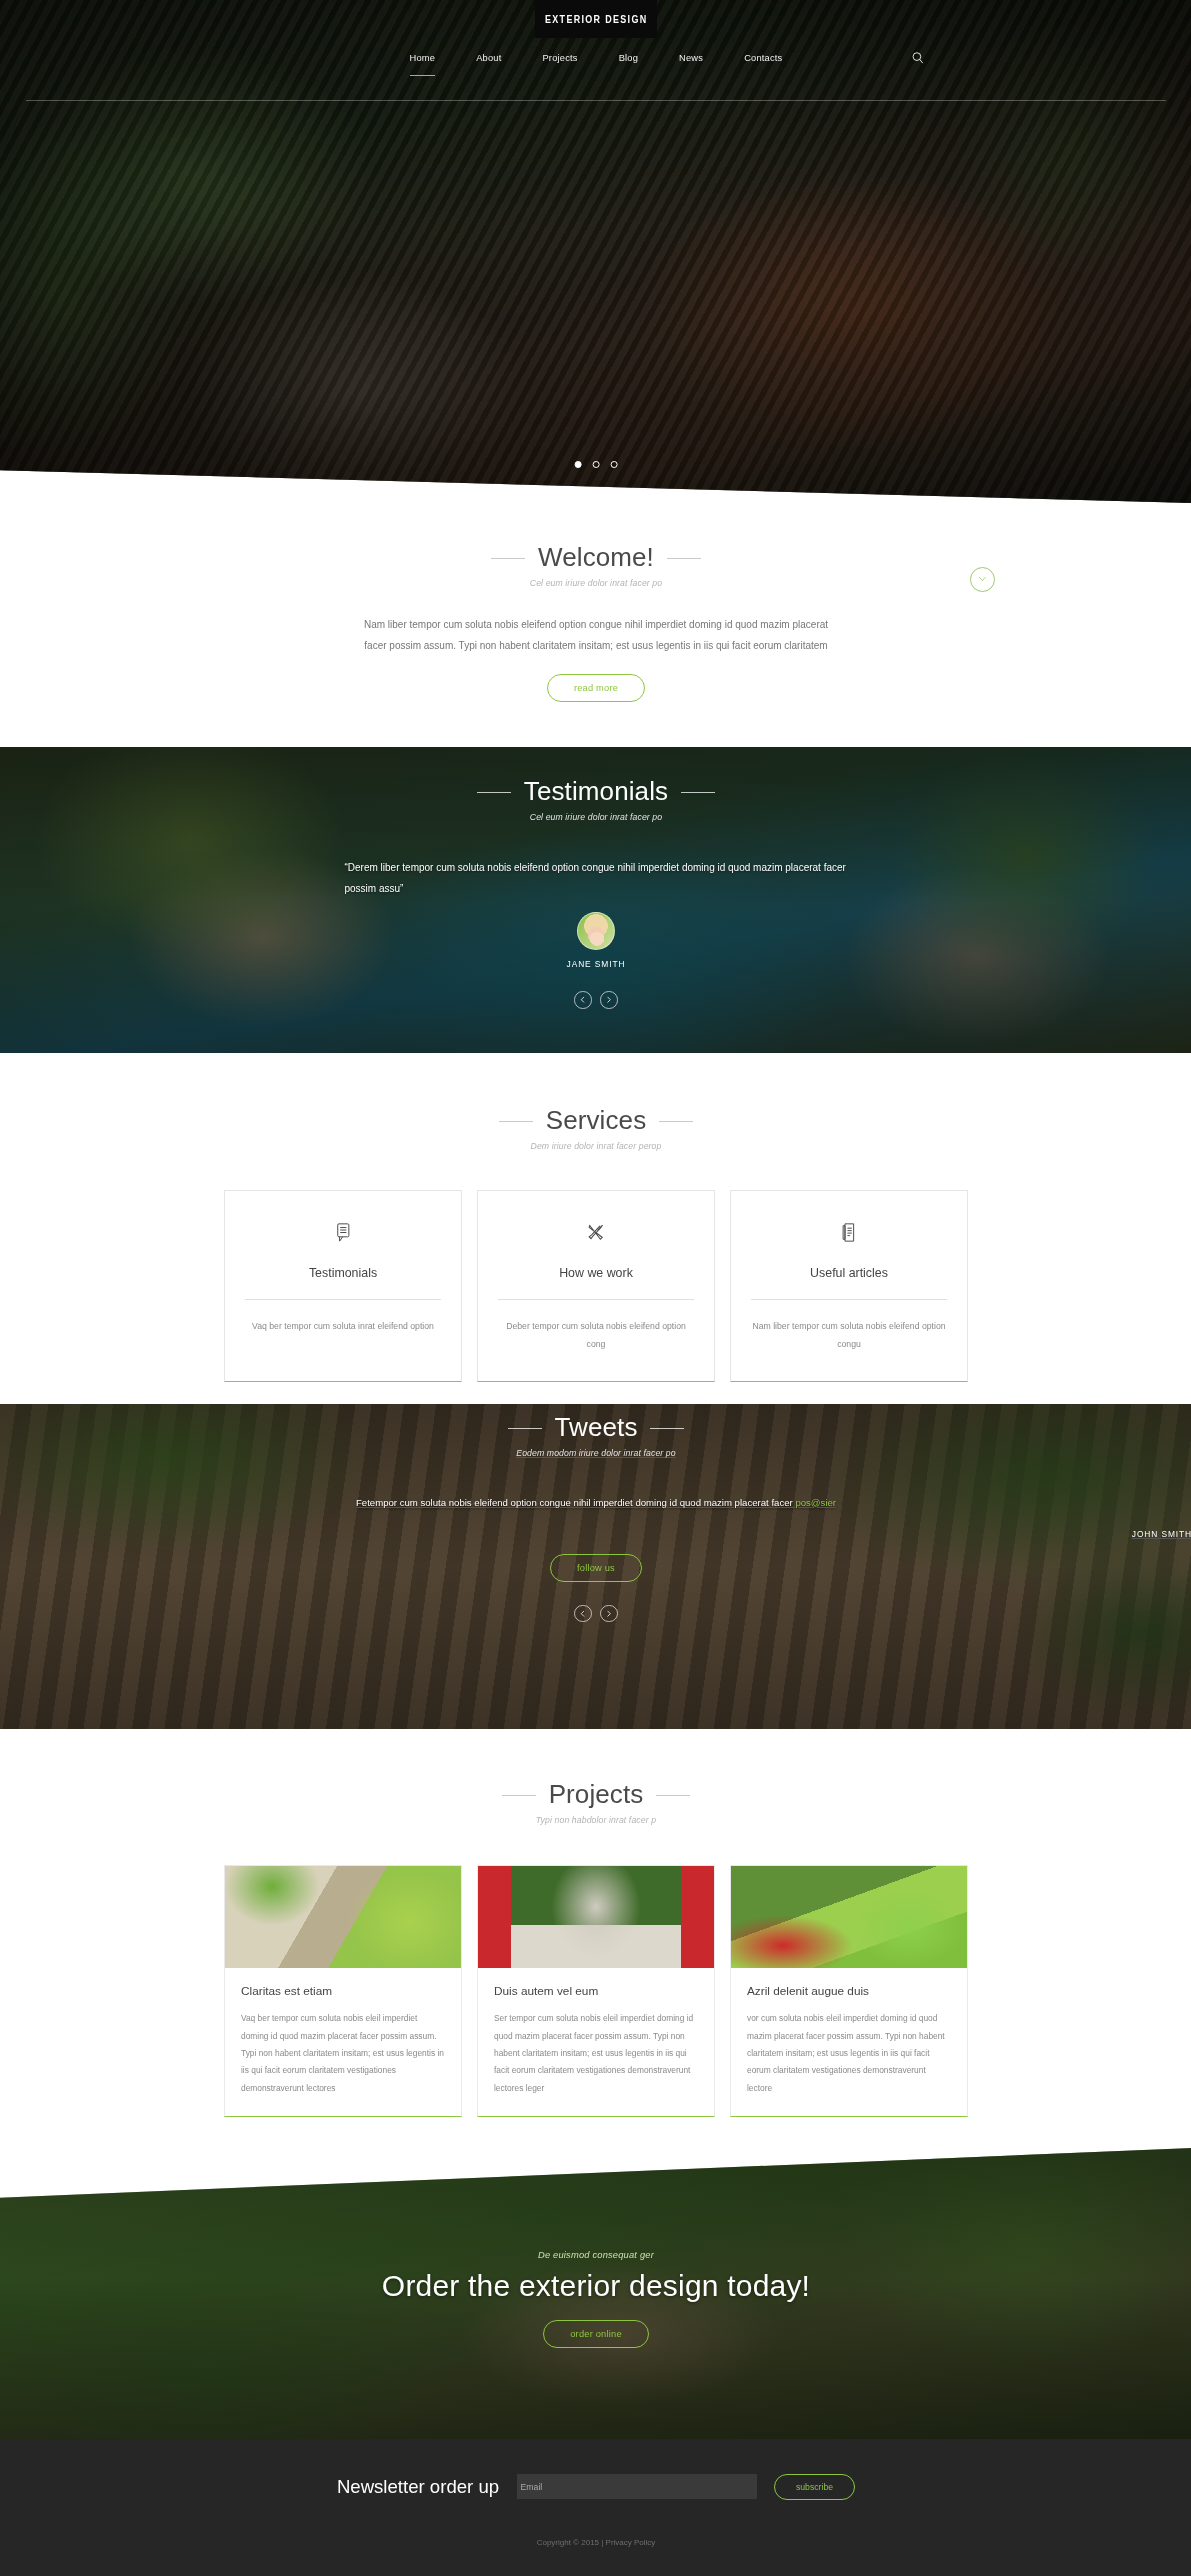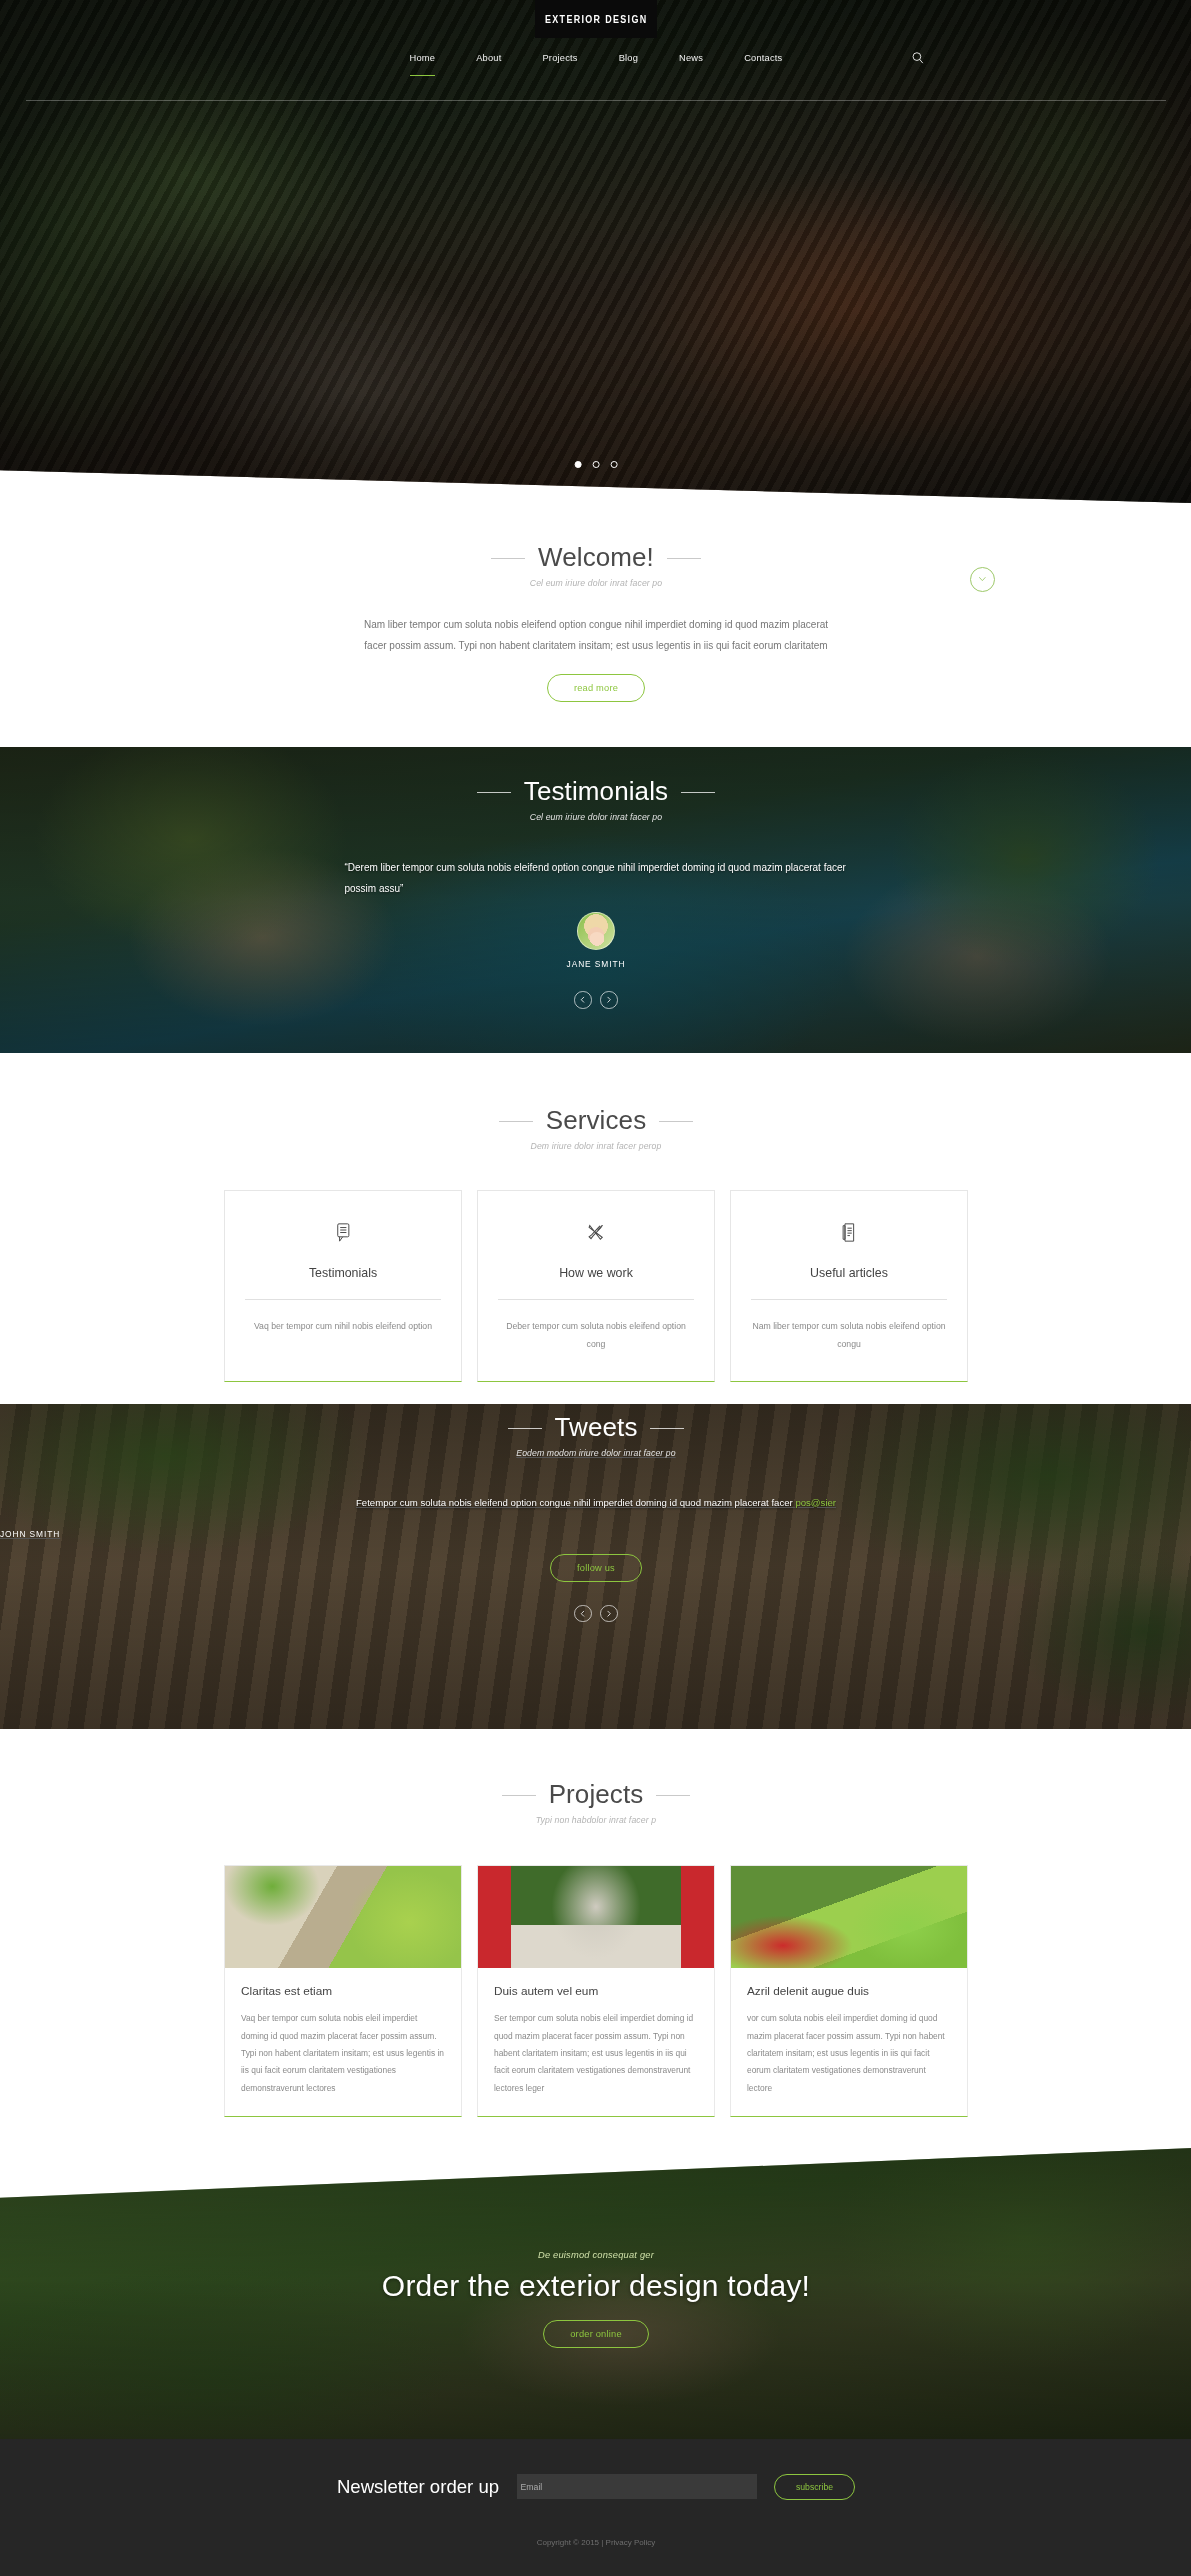--- a/index.html
+++ b/index.html
@@ -179,21 +179,21 @@
       linear-gradient(180deg,#2d3a20,#3b3324);
   }
   .tweets-bg:after { content:""; position:absolute; inset:0; background:linear-gradient(180deg, rgba(0,0,0,.5), rgba(0,0,0,.32) 50%, rgba(0,0,0,.5)); }
   .tweets-inner { position:relative; z-index:3; padding-top:9px;text-decoration:underline; }
   .tweet-text {
     width:521px; margin:35px auto 0; text-align:center; color:#fff; font-size:9.6px; line-height:20.5px;
     font-family:"Liberation Sans Narrow","Liberation Sans",sans-serif; text-shadow:0 0.6px 1.9px rgba(0,0,0,.55);
   }
   .tweet-link { color:#8dc63f; cursor:pointer; }
   .tweet-name {
-    text-align:left; color:#fff; font-size:8.4px; letter-spacing:0.9px; margin-top:16px;
+    text-align:right; color:#fff; font-size:8.4px; letter-spacing:0.9px; margin-top:16px;
     font-family:"Liberation Sans Narrow","Liberation Sans",sans-serif;
   }
   .tweet-cta { text-align:center; margin-top:15px; }
 
   
   .projects { position:absolute; left:0; top:1729px; width:1192px; height:435px; background:#fff; }
   .projects .sec-head { padding-top:51px; }
   .proj-cards { display:flex; justify-content:center; gap:15px; margin-top:40px; }
   .proj-card {
     width:238px; background:#fff; border:0.6px solid #e9e9e9; border-bottom:1.9px solid #8dc63f;
@@ -371,21 +371,21 @@
           <svg width="18.6" height="21" viewBox="0 0 30 34" fill="none" stroke="#4a4a4a" stroke-width="1.6">
             <rect x="6" y="3" width="18" height="21" rx="2"></rect>
             <line x1="10" y1="9" x2="20" y2="9"></line>
             <line x1="10" y1="13" x2="20" y2="13"></line>
             <line x1="10" y1="17" x2="20" y2="17"></line>
             <polyline points="9,24 9,31 14,24"></polyline>
           </svg>
         </div>
         <div class="card-title">Testimonials</div>
         <div class="card-rule"></div>
-        <div class="card-text">Vaq ber tempor cum nihil nobis eleifend option</div>
+        <div class="card-text">Vaq ber tempor cum soluta inrat eleifend option</div>
       </div>
 
       <div class="card">
         <div class="card-icon">
           <svg width="20" height="20" viewBox="0 0 32 32" fill="none" stroke="#4a4a4a" stroke-width="1.7" stroke-linecap="round">
             <path d="M6 4 L20 22 L23 26 L26 23 L22 20 L5 7 Z"></path>
             <path d="M26 4 L19 11"></path>
             <path d="M24 7 L11 21 L8 25 L5 22 L9 19 L22 5"></path>
           </svg>
         </div>

